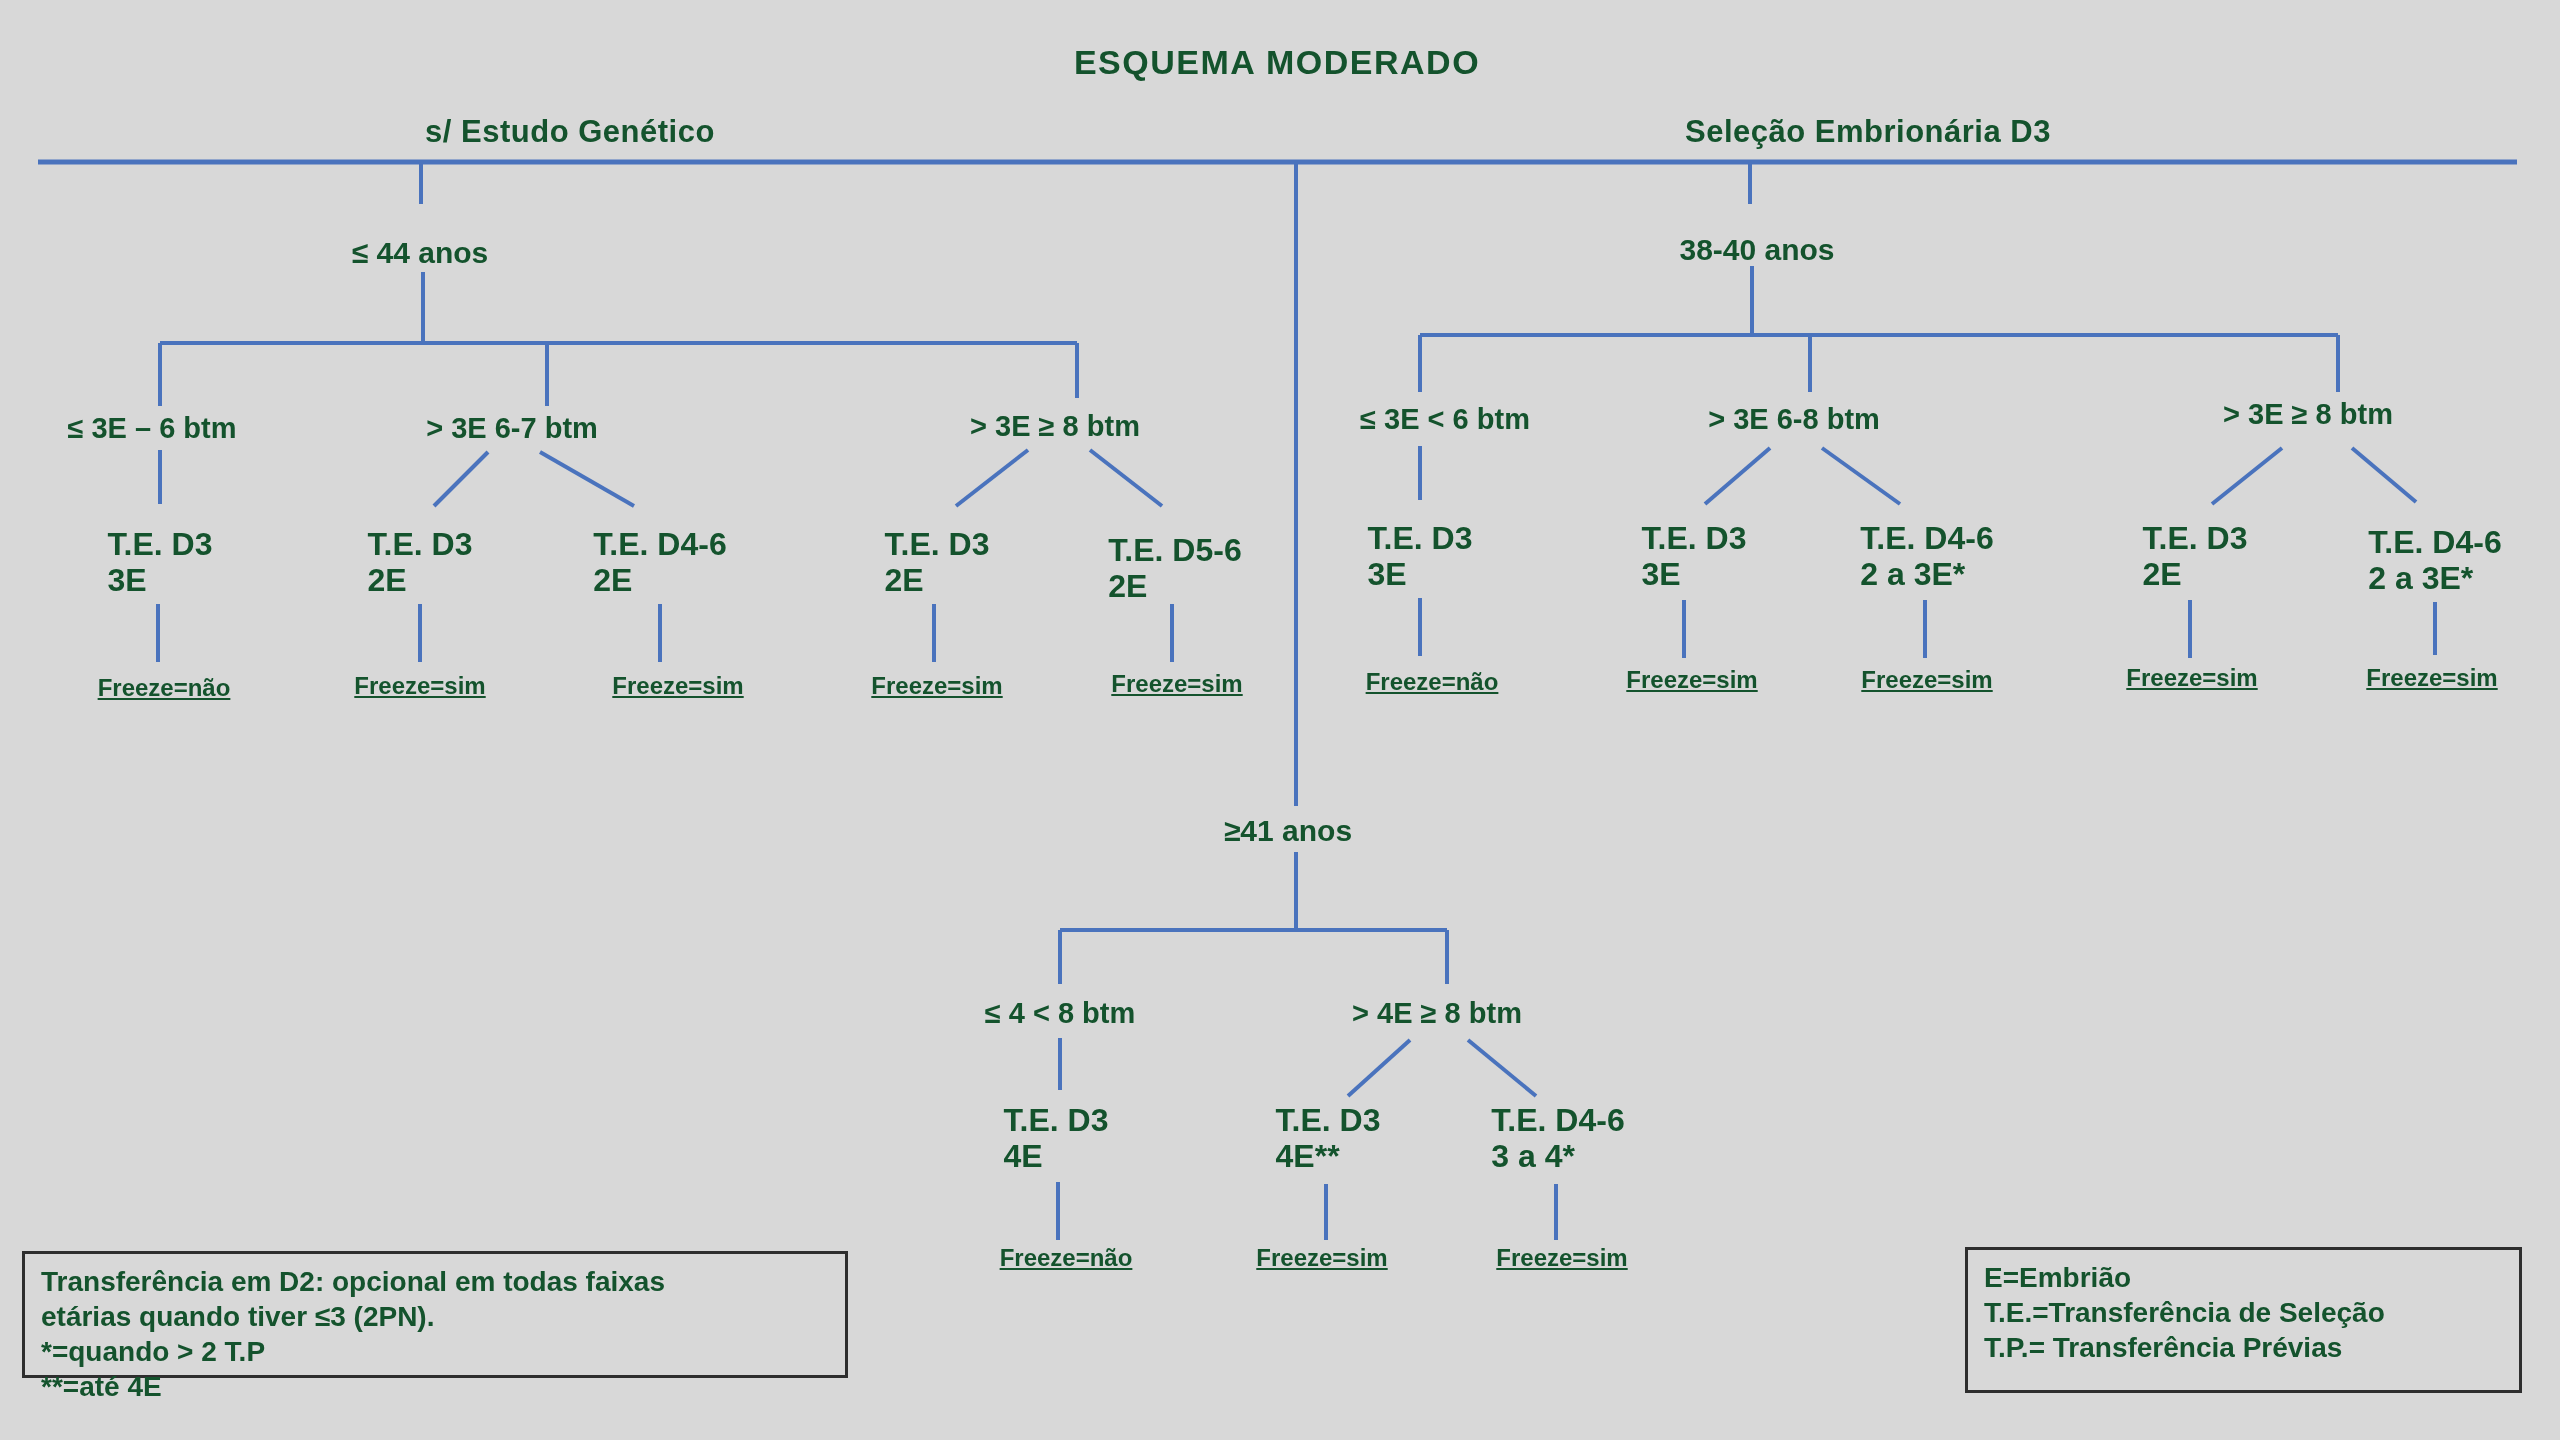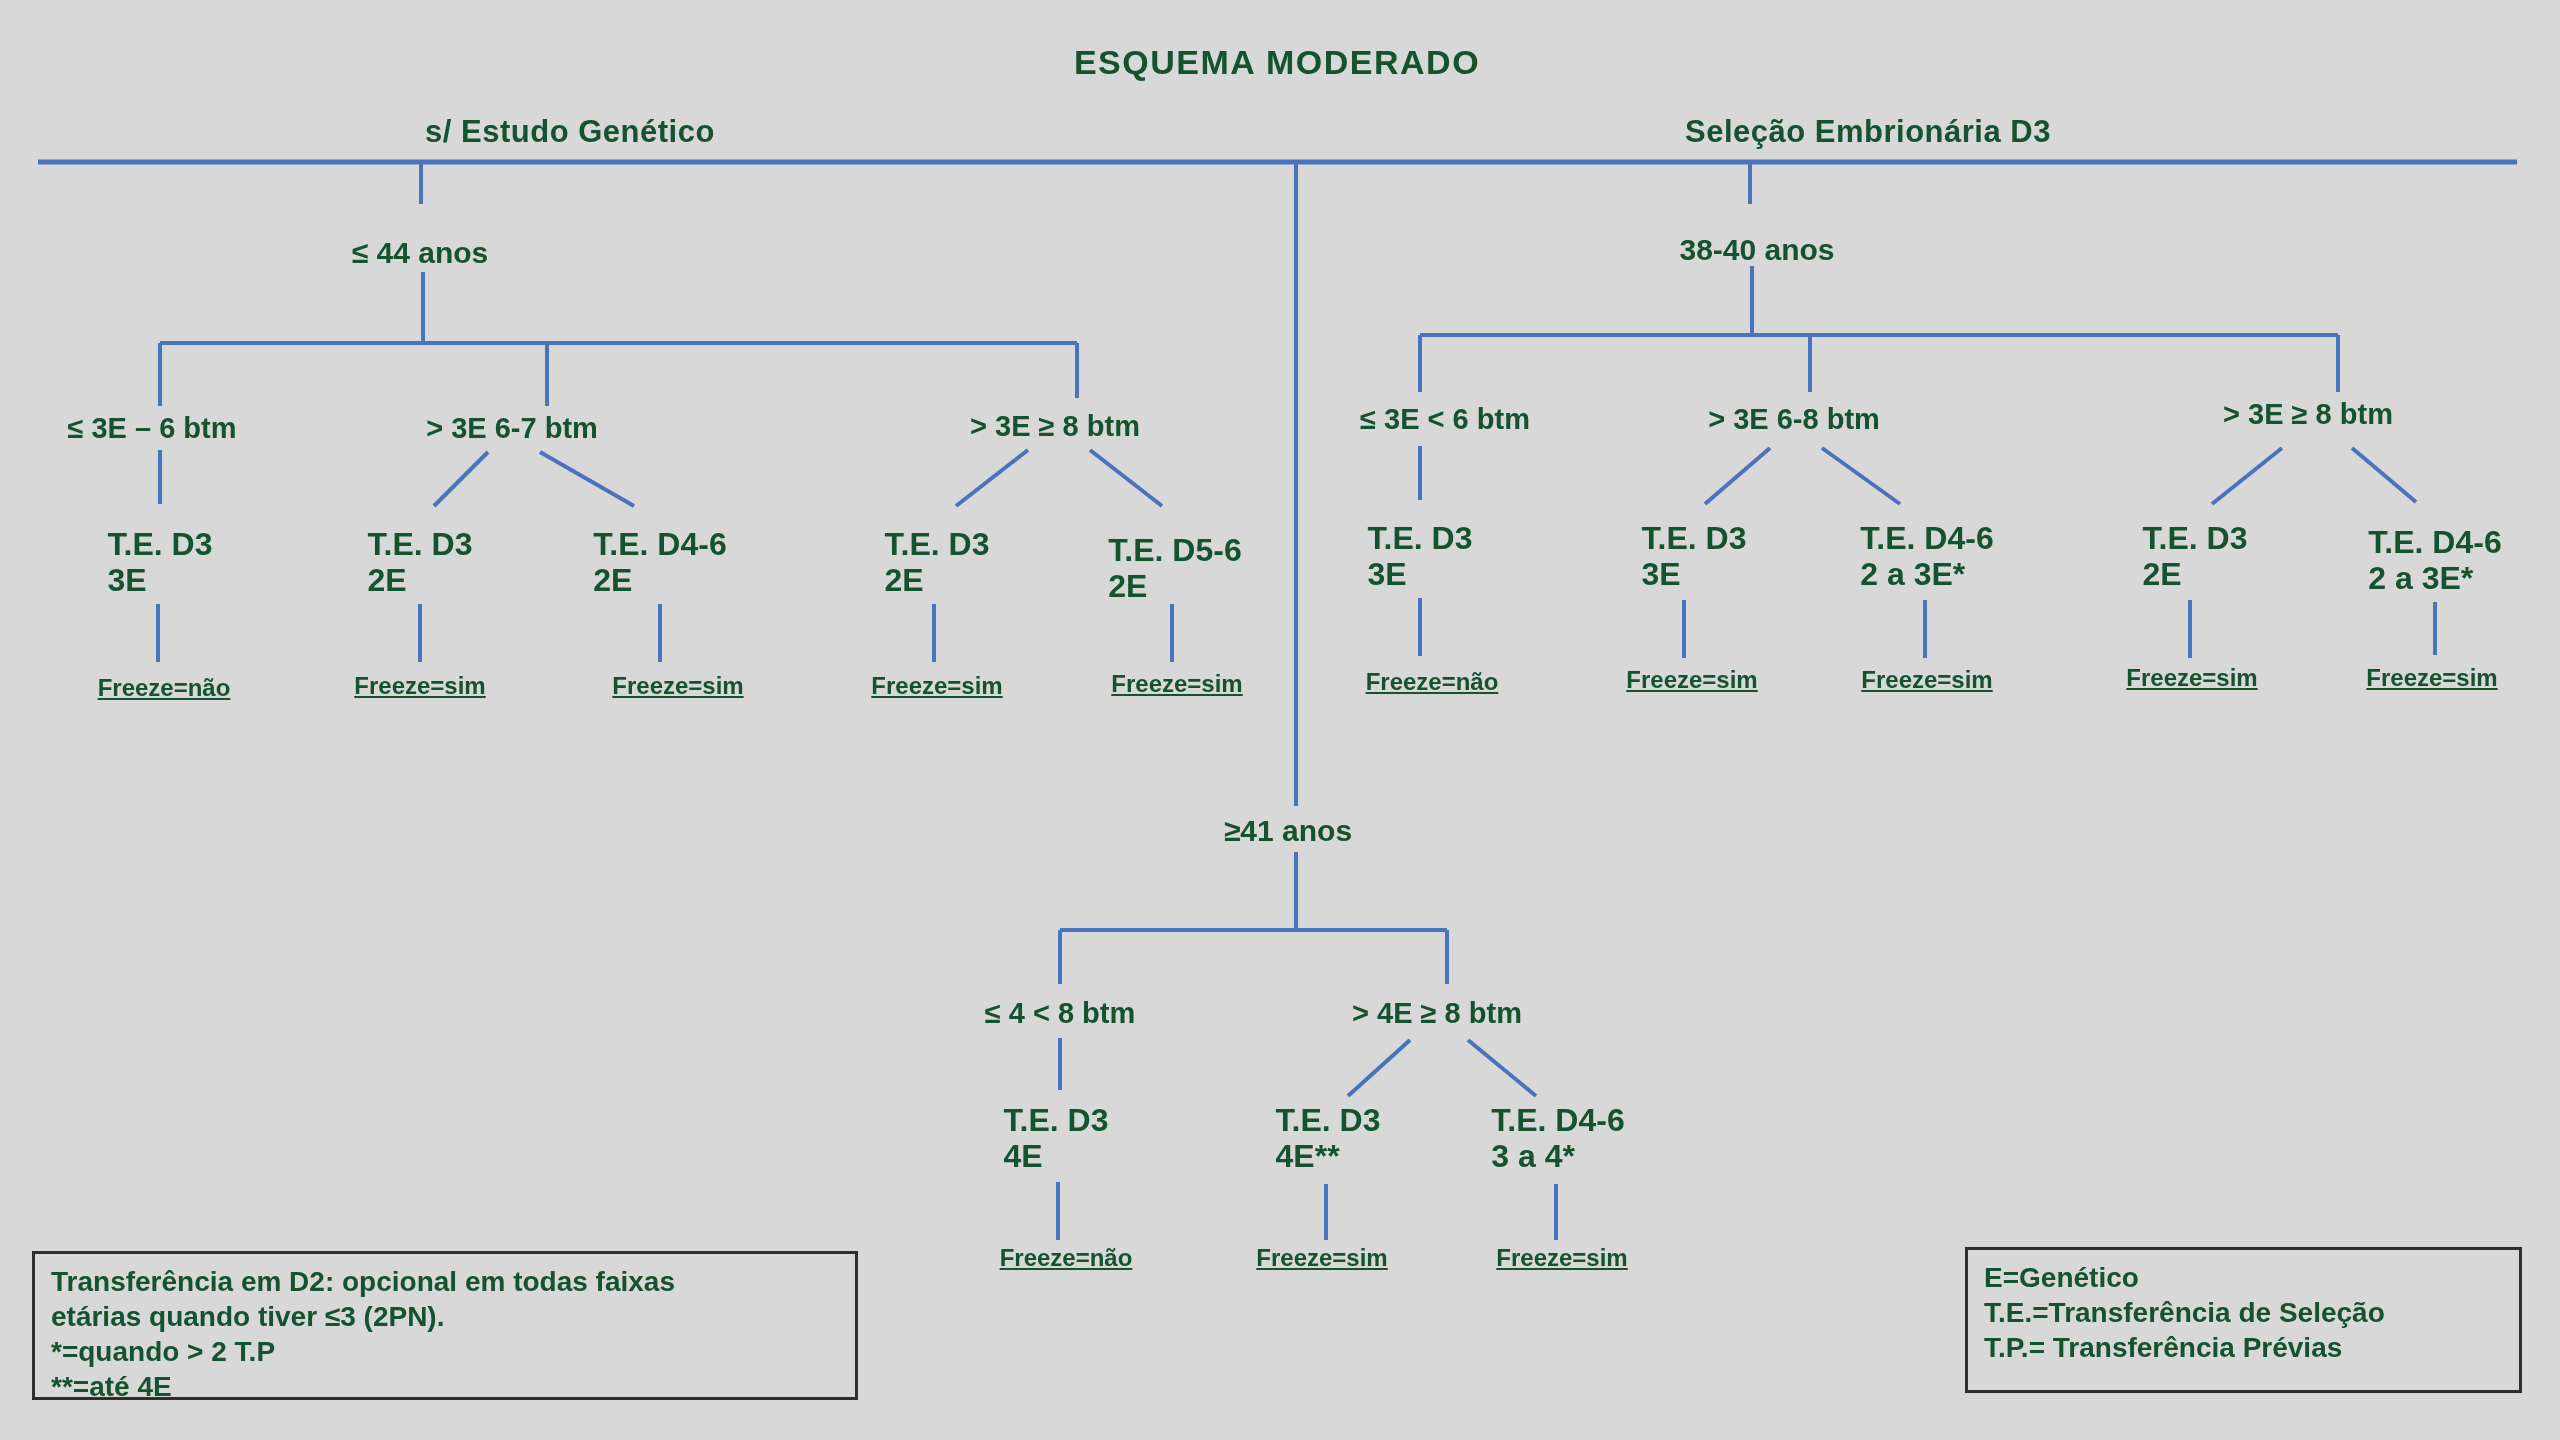--- a/index.html
+++ b/index.html
@@ -184,26 +184,26 @@
   </div>
   <div class="node" style="left:1558px;top:1102px">
     <div>T.E. D4-6</div>
     <div>3 a 4*</div>
   </div>
 
   <div class="t freeze" style="left:1066px;top:1258px">Freeze=não</div>
   <div class="t freeze" style="left:1322px;top:1258px">Freeze=sim</div>
   <div class="t freeze" style="left:1562px;top:1258px">Freeze=sim</div>
 
-  <div class="box" style="left:32px;top:1251px;width:826px;height:149px">
+  <div class="box" style="left:22px;top:1251px;width:826px;height:127px">
     <div>Transferência em D2: opcional em todas faixas</div>
     <div>etárias quando tiver ≤3 (2PN).</div>
     <div>*=quando &gt; 2 T.P</div>
     <div>**=até 4E</div>
   </div>
 
   <div class="box" style="left:1965px;top:1247px;width:557px;height:146px">
-    <div>E=Genético</div>
+    <div>E=Embrião</div>
     <div>T.E.=Transferência de Seleção</div>
     <div>T.P.= Transferência Prévias</div>
   </div>
 
 </div>
 
 </body></html>

